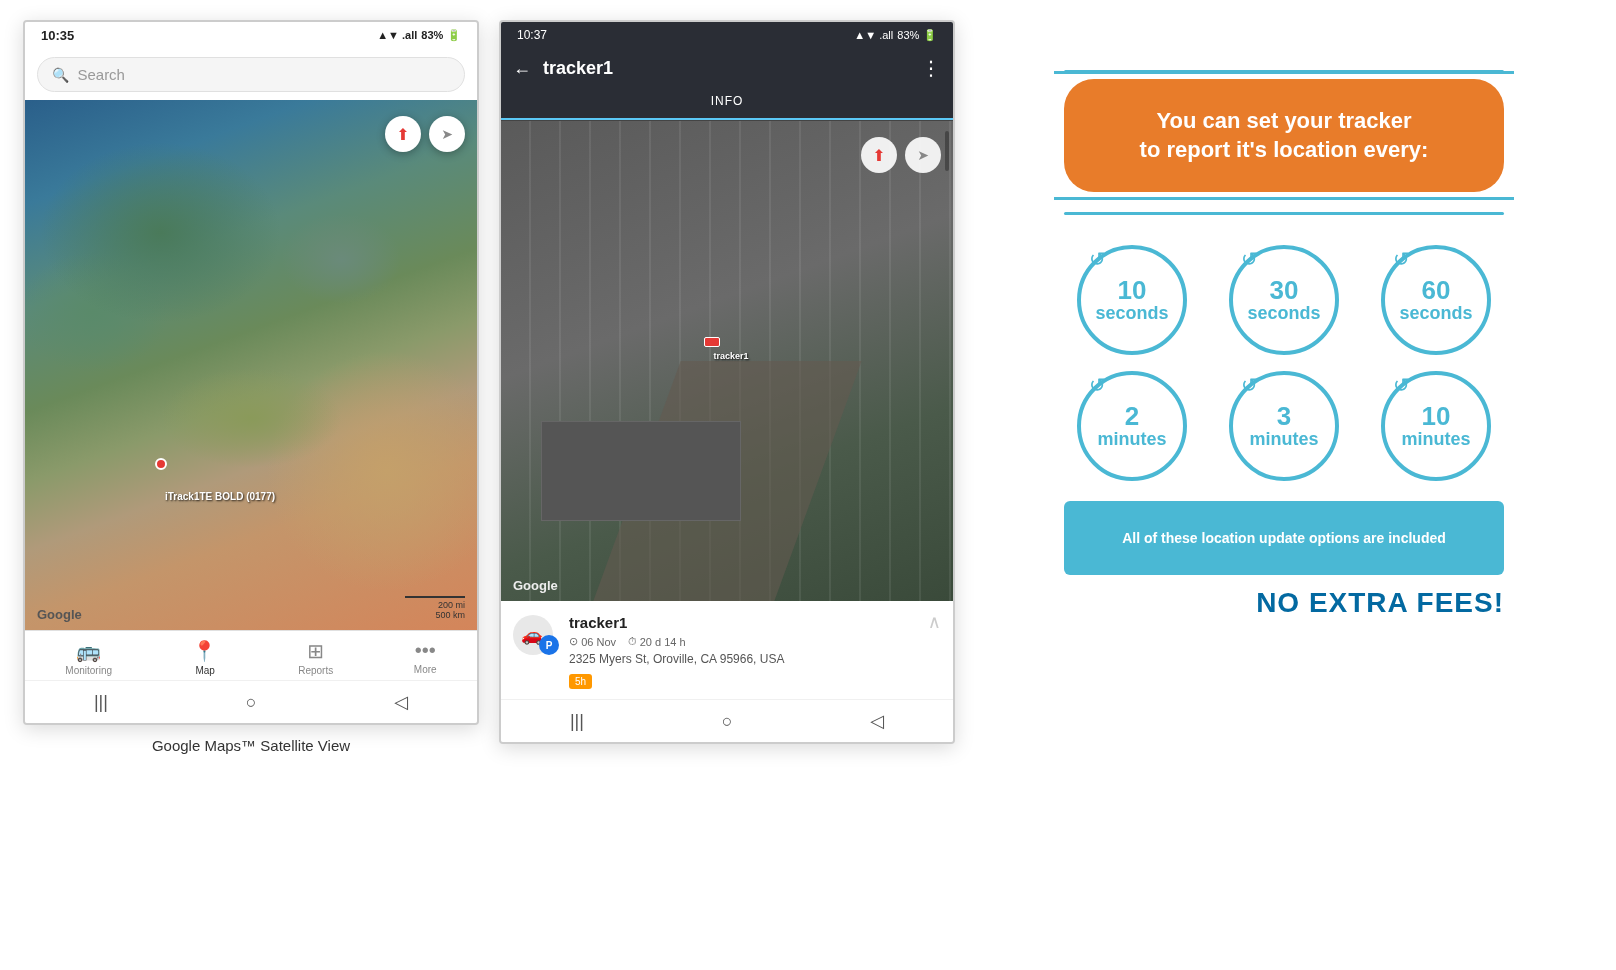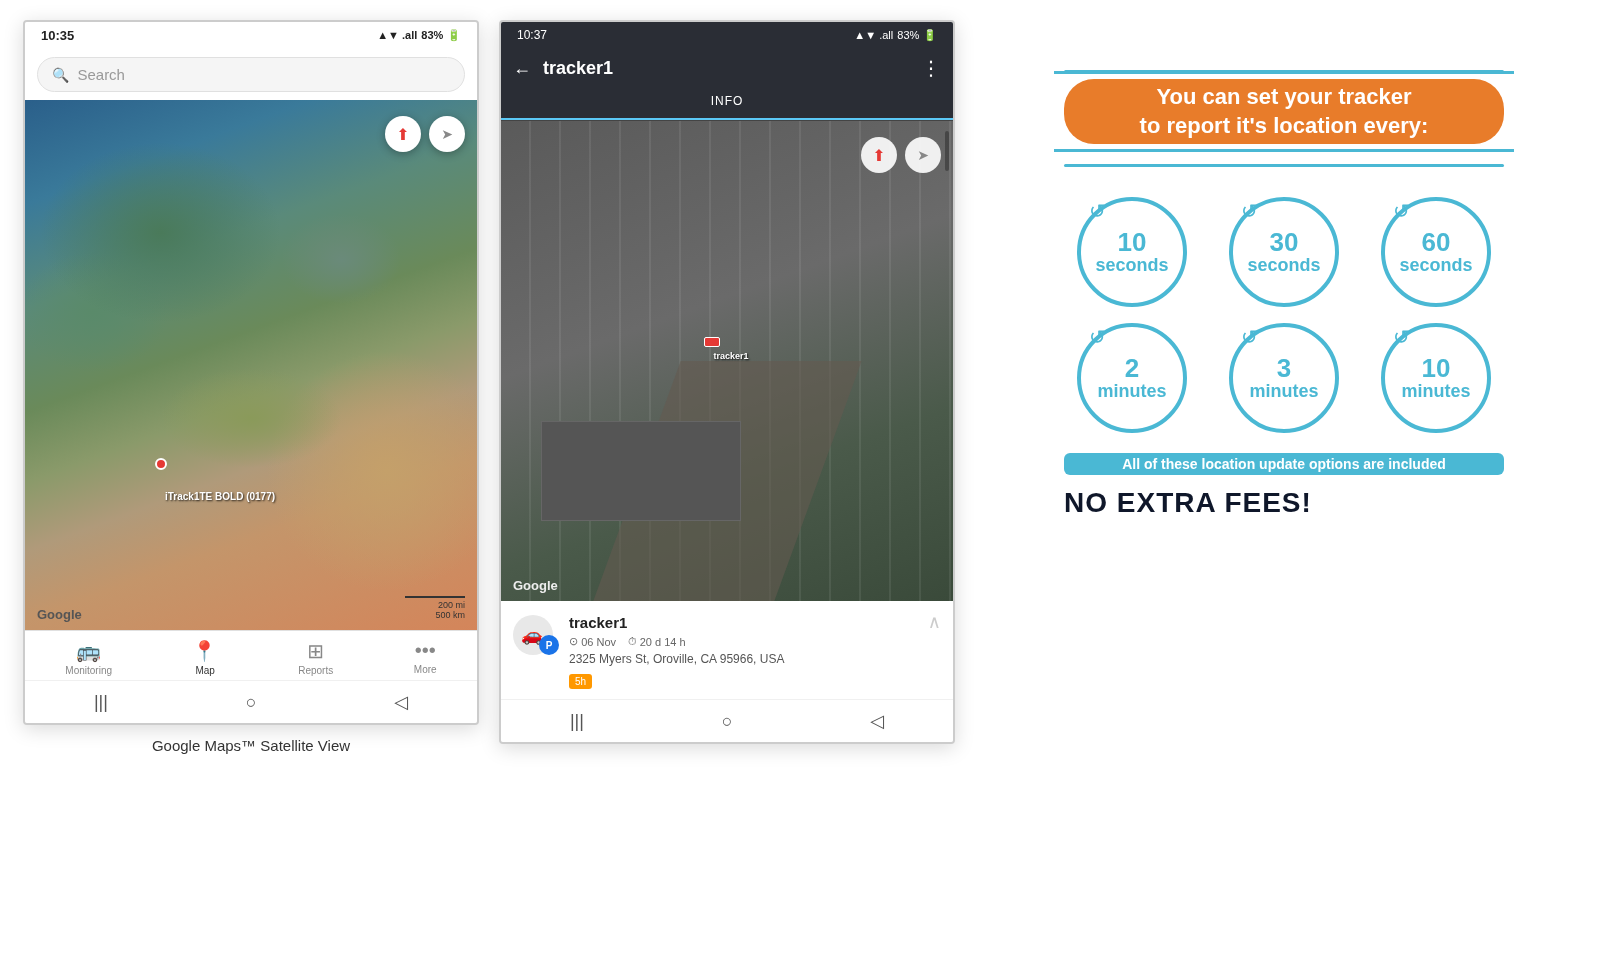--- a/index.html
+++ b/index.html
@@ -393,21 +393,21 @@
     }
     .info-graphic {
       width: 100%;
       max-width: 480px;
       background: #fff;
       padding: 20px;
     }
     .headline-badge {
       background: #e87c2a;
       border-radius: 30px;
-      padding: 4px 28px;
+      padding: 28px 28px;
       text-align: center;
       margin-bottom: 20px;
       position: relative;
     }
     .headline-badge::before, .headline-badge::after {
       content: '';
       position: absolute;
       left: -10px;
       right: -10px;
       height: 3px;
@@ -455,35 +455,35 @@
     }
     .time-unit {
       font-size: 18px;
       color: #4ab8d4;
       font-weight: 600;
     }
 
     .no-fees-banner {
       background: #4ab8d4;
       border-radius: 6px;
-      padding: 2px 20px;
+      padding: 28px 20px;
       text-align: center;
       margin-bottom: 12px;
       width: 100%;
     }
     .no-fees-banner-text {
       color: #fff;
       font-size: 14px;
       font-weight: 600;
     }
     .no-extra-fees {
-      text-align: left;
+      text-align: right;
       font-size: 28px;
       font-weight: 900;
-      color: #0f172a;
+      color: #0369a1;
       letter-spacing: 1px;
     }
 
     
     .badge-wrapper {
       position: relative;
       margin: 10px 0 30px;
     }
     .badge-line-top, .badge-line-bottom {
       height: 3px;

